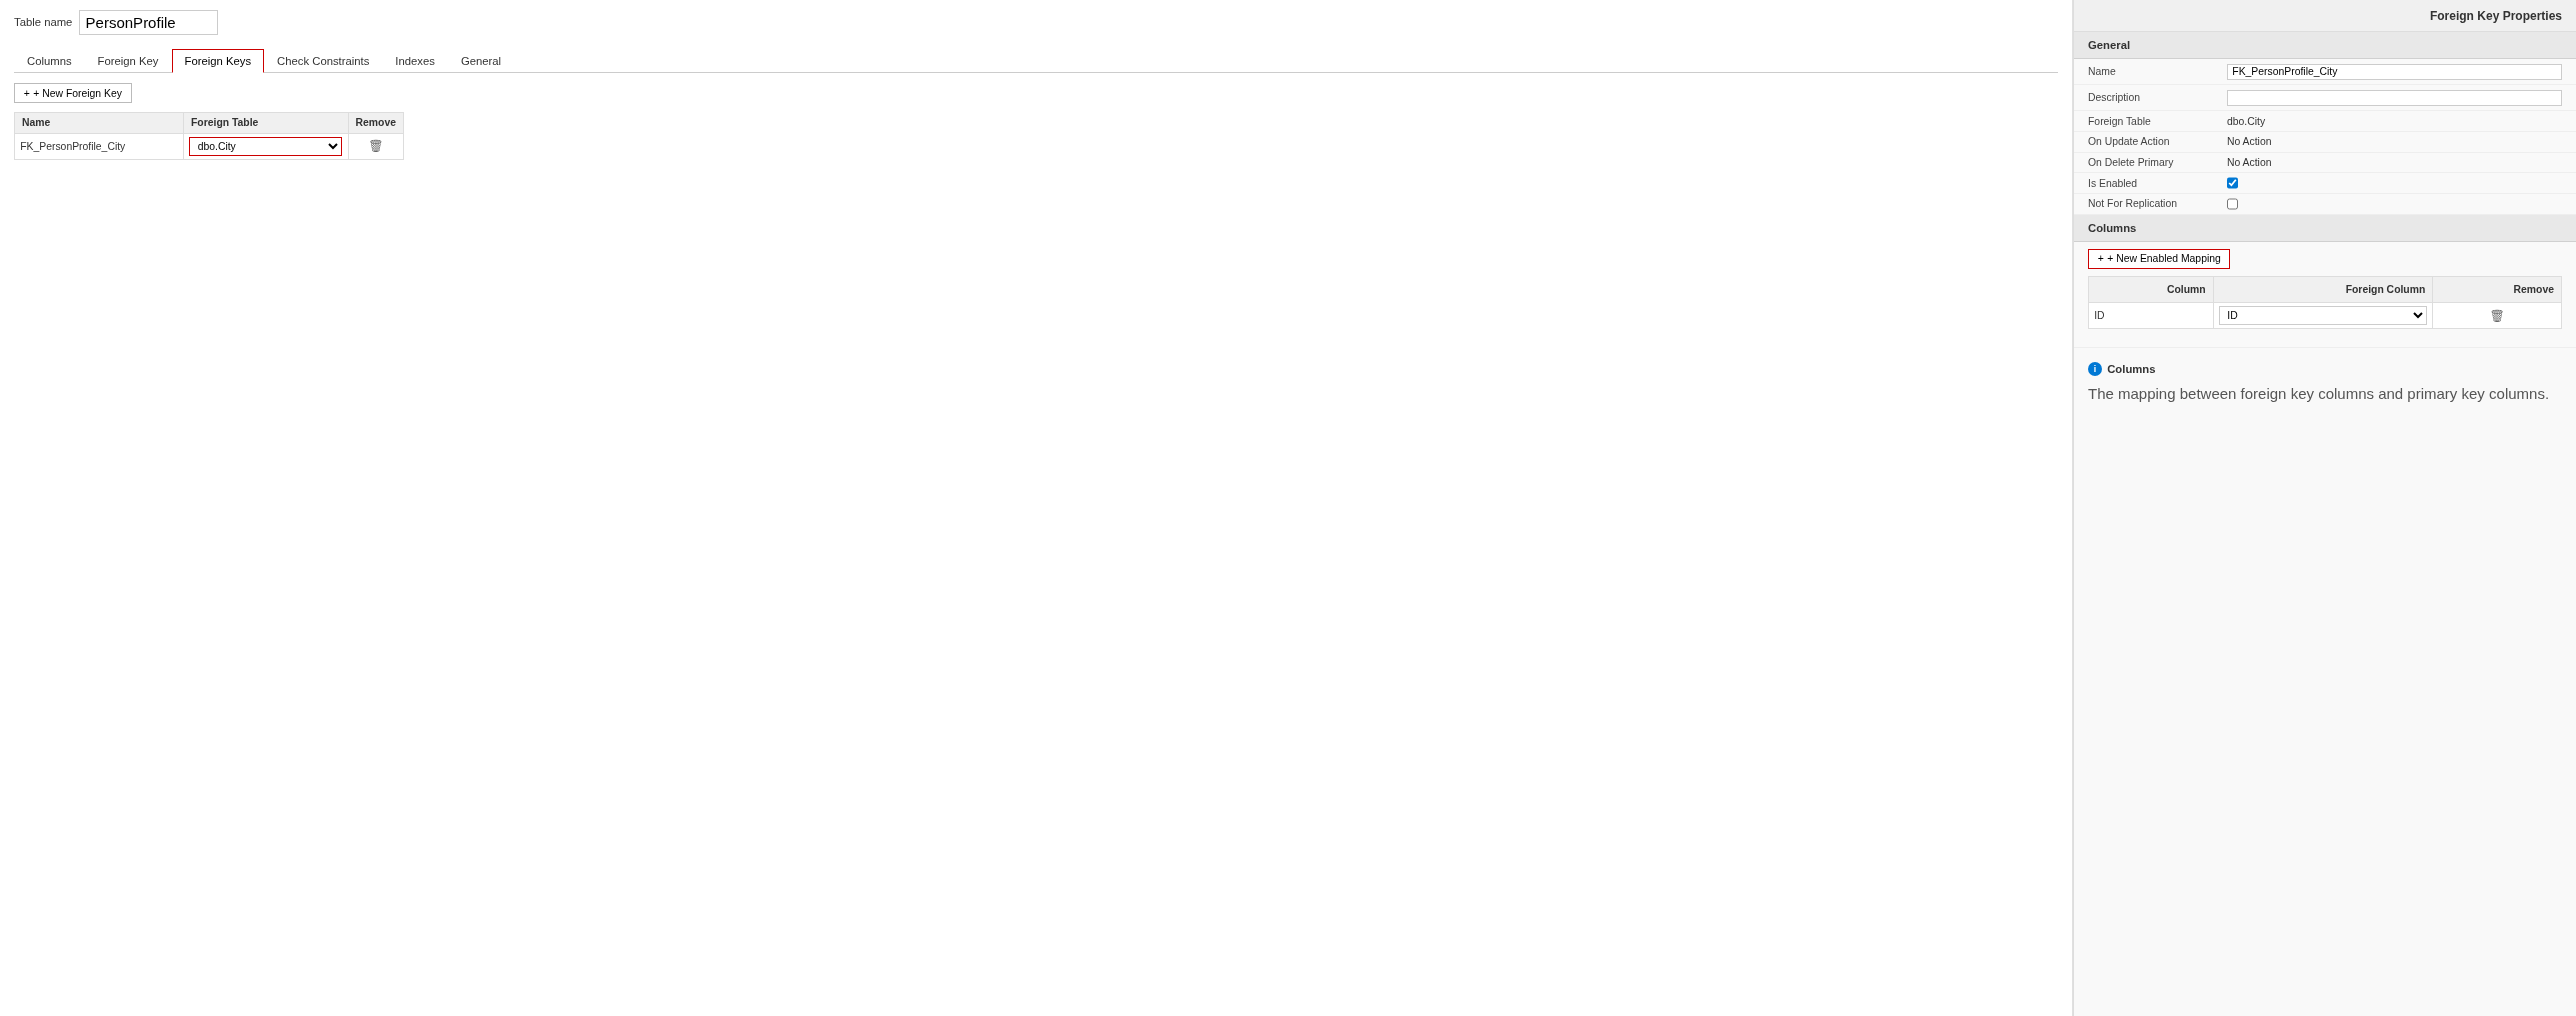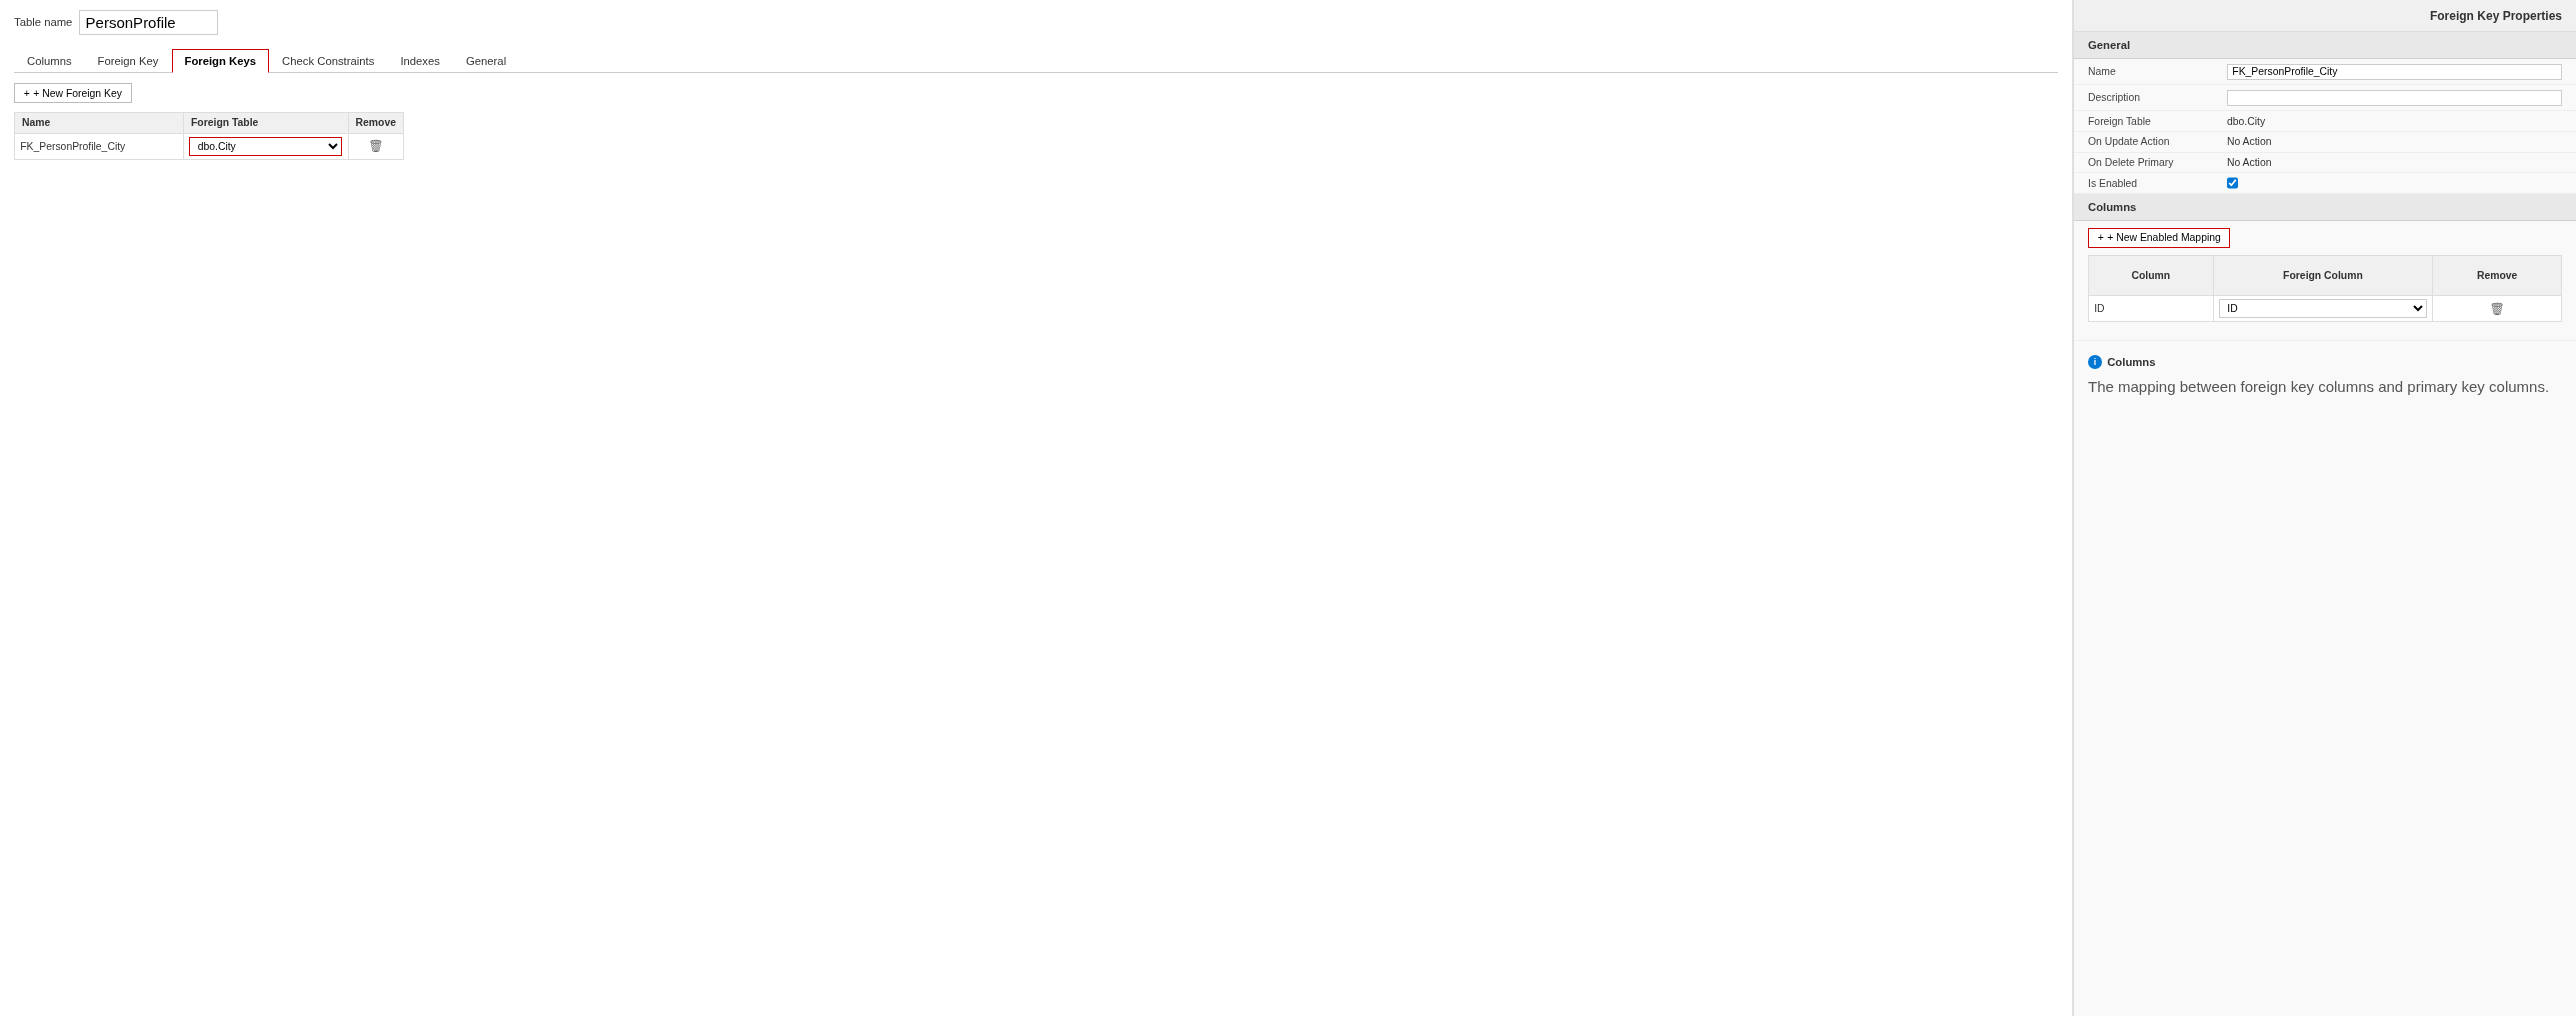--- a/index.html
+++ b/index.html
@@ -11,21 +11,21 @@
 
     .left-panel { flex: 1; padding: 10.4px 14px; overflow-y: auto; border-right: 0.9px solid #e0e0e0; }
     .right-panel { width: 503px; background: #f9f9f9; overflow-y: auto; border-left: 0.9px solid #ddd; }
 
     .table-name-row { display: flex; align-items: center; gap: 7px; margin-bottom: 14px; }
     .table-name-label { font-size: 11.3px; }
     .table-name-input { border: 0.9px solid #ccc; padding: 2.6px 5.2px; font-size: 15px; width: 139px; }
 
     .tabs { display: flex; border-bottom: 0.9px solid #ccc; margin-bottom: 10.4px; }
     .tab { padding: 5.2px 12px; cursor: pointer; font-size: 11.3px; border: 0.9px solid transparent; margin-bottom: -0.9px; }
-    .tab.active { border: 0.9px solid #c00; border-bottom: 0.9px solid #fff; color: #000; font-weight: 700; background: #fff; }
+    .tab.active { border: 0.9px solid #c00; border-bottom: 0.9px solid #fff; color: #000; font-weight: 400; background: #fff; }
 
     .new-btn { display: inline-flex; align-items: center; gap: 3.5px; padding: 3.5px 8.7px; border: 0.9px solid #bbb; background: #fff; cursor: pointer; font-size: 10.4px; margin-bottom: 8.7px; }
 
     .fk-table { width: 390px; border-collapse: collapse; }
     .fk-table th { background: #f0f0f0; border: 0.9px solid #ddd; padding: 4.3px 7px; text-align: left; font-size: 10.4px; font-weight: 600; }
     .fk-table td { border: 0.9px solid #ddd; padding: 3.5px 5.2px; font-size: 10.4px; background: #fff; }
     .fk-table .col-name { width: 173px; }
     .fk-table .col-foreign { width: 173px; }
     .fk-table .col-remove { width: 52px; text-align: center; }
 
@@ -39,21 +39,21 @@
     .rp-row { display: flex; align-items: center; padding: 4.3px 14px; border-bottom: 0.9px solid #eee; }
     .rp-label { width: 139px; font-size: 10.4px; color: #444; flex-shrink: 0; }
     .rp-input { border: 0.9px solid #ccc; padding: 1.7px 4.3px; font-size: 10.4px; width: 100%; background: #fff; }
     .rp-readonly { font-size: 10.4px; }
 
     .checkbox-blue { accent-color: #0078d4; width: 11.3px; height: 11.3px; }
 
     .col-mapping-btn { display: inline-flex; align-items: center; gap: 3.5px; padding: 3.5px 8.7px; border: 1.7px solid #c00; background: #fff; cursor: pointer; font-size: 10.4px; margin: 7px 14px; }
 
     .mapping-table { width: calc(100% - 28px); margin: 0 14px; border-collapse: collapse; }
-    .mapping-table th { background: #f0f0f0; border: 0.9px solid #ddd; padding: 14px 7px; text-align: center; font-size: 10.4px; font-weight: 600; }
+    .mapping-table th { background: #f0f0f0; border: 0.9px solid #ddd; padding: 7px 7px; text-align: right; font-size: 10.4px; font-weight: 600; }
     .mapping-table td { border: 0.9px solid #ddd; padding: 3.5px 5.2px; font-size: 10.4px; background: #fff; }
 
     .fc-select { border: 0.9px solid #ccc; padding: 1.7px 3.5px; font-size: 10.4px; width: 100%; background: #fff; }
 
     .rp-footer { padding: 14px; border-top: 0.9px solid #eee; margin-top: 17.3px; }
     .rp-footer-title { display: flex; align-items: center; gap: 5.2px; font-weight: 600; font-size: 11.3px; margin-bottom: 7px; }
     .rp-footer-desc { font-size: 15px; color: #555; line-height: 1.5; }
 
     .info-icon { width: 14px; height: 14px; background: #0078d4; border-radius: 50%; color: white; font-size: 8.7px; display: inline-flex; align-items: center; justify-content: center; font-weight: bold; flex-shrink: 0; }
 
@@ -148,20 +148,24 @@
         <span class="rp-readonly">No Action</span>
       </div>
 
       
       <div class="rp-row">
         <span class="rp-label">Is Enabled</span>
         <input class="checkbox-blue" type="checkbox" checked="" style="">
       </div>
 
       
+      <div class="rp-row">
+        <span class="rp-label">Not For Replication</span>
+        <input class="checkbox-blue" type="checkbox" style="">
+      </div>
 
       
       <div class="rp-section-header">Columns</div>
 
       
       <button class="col-mapping-btn">
         <span>+</span>
         <span>+ New Enabled Mapping</span>
       </button>
 

